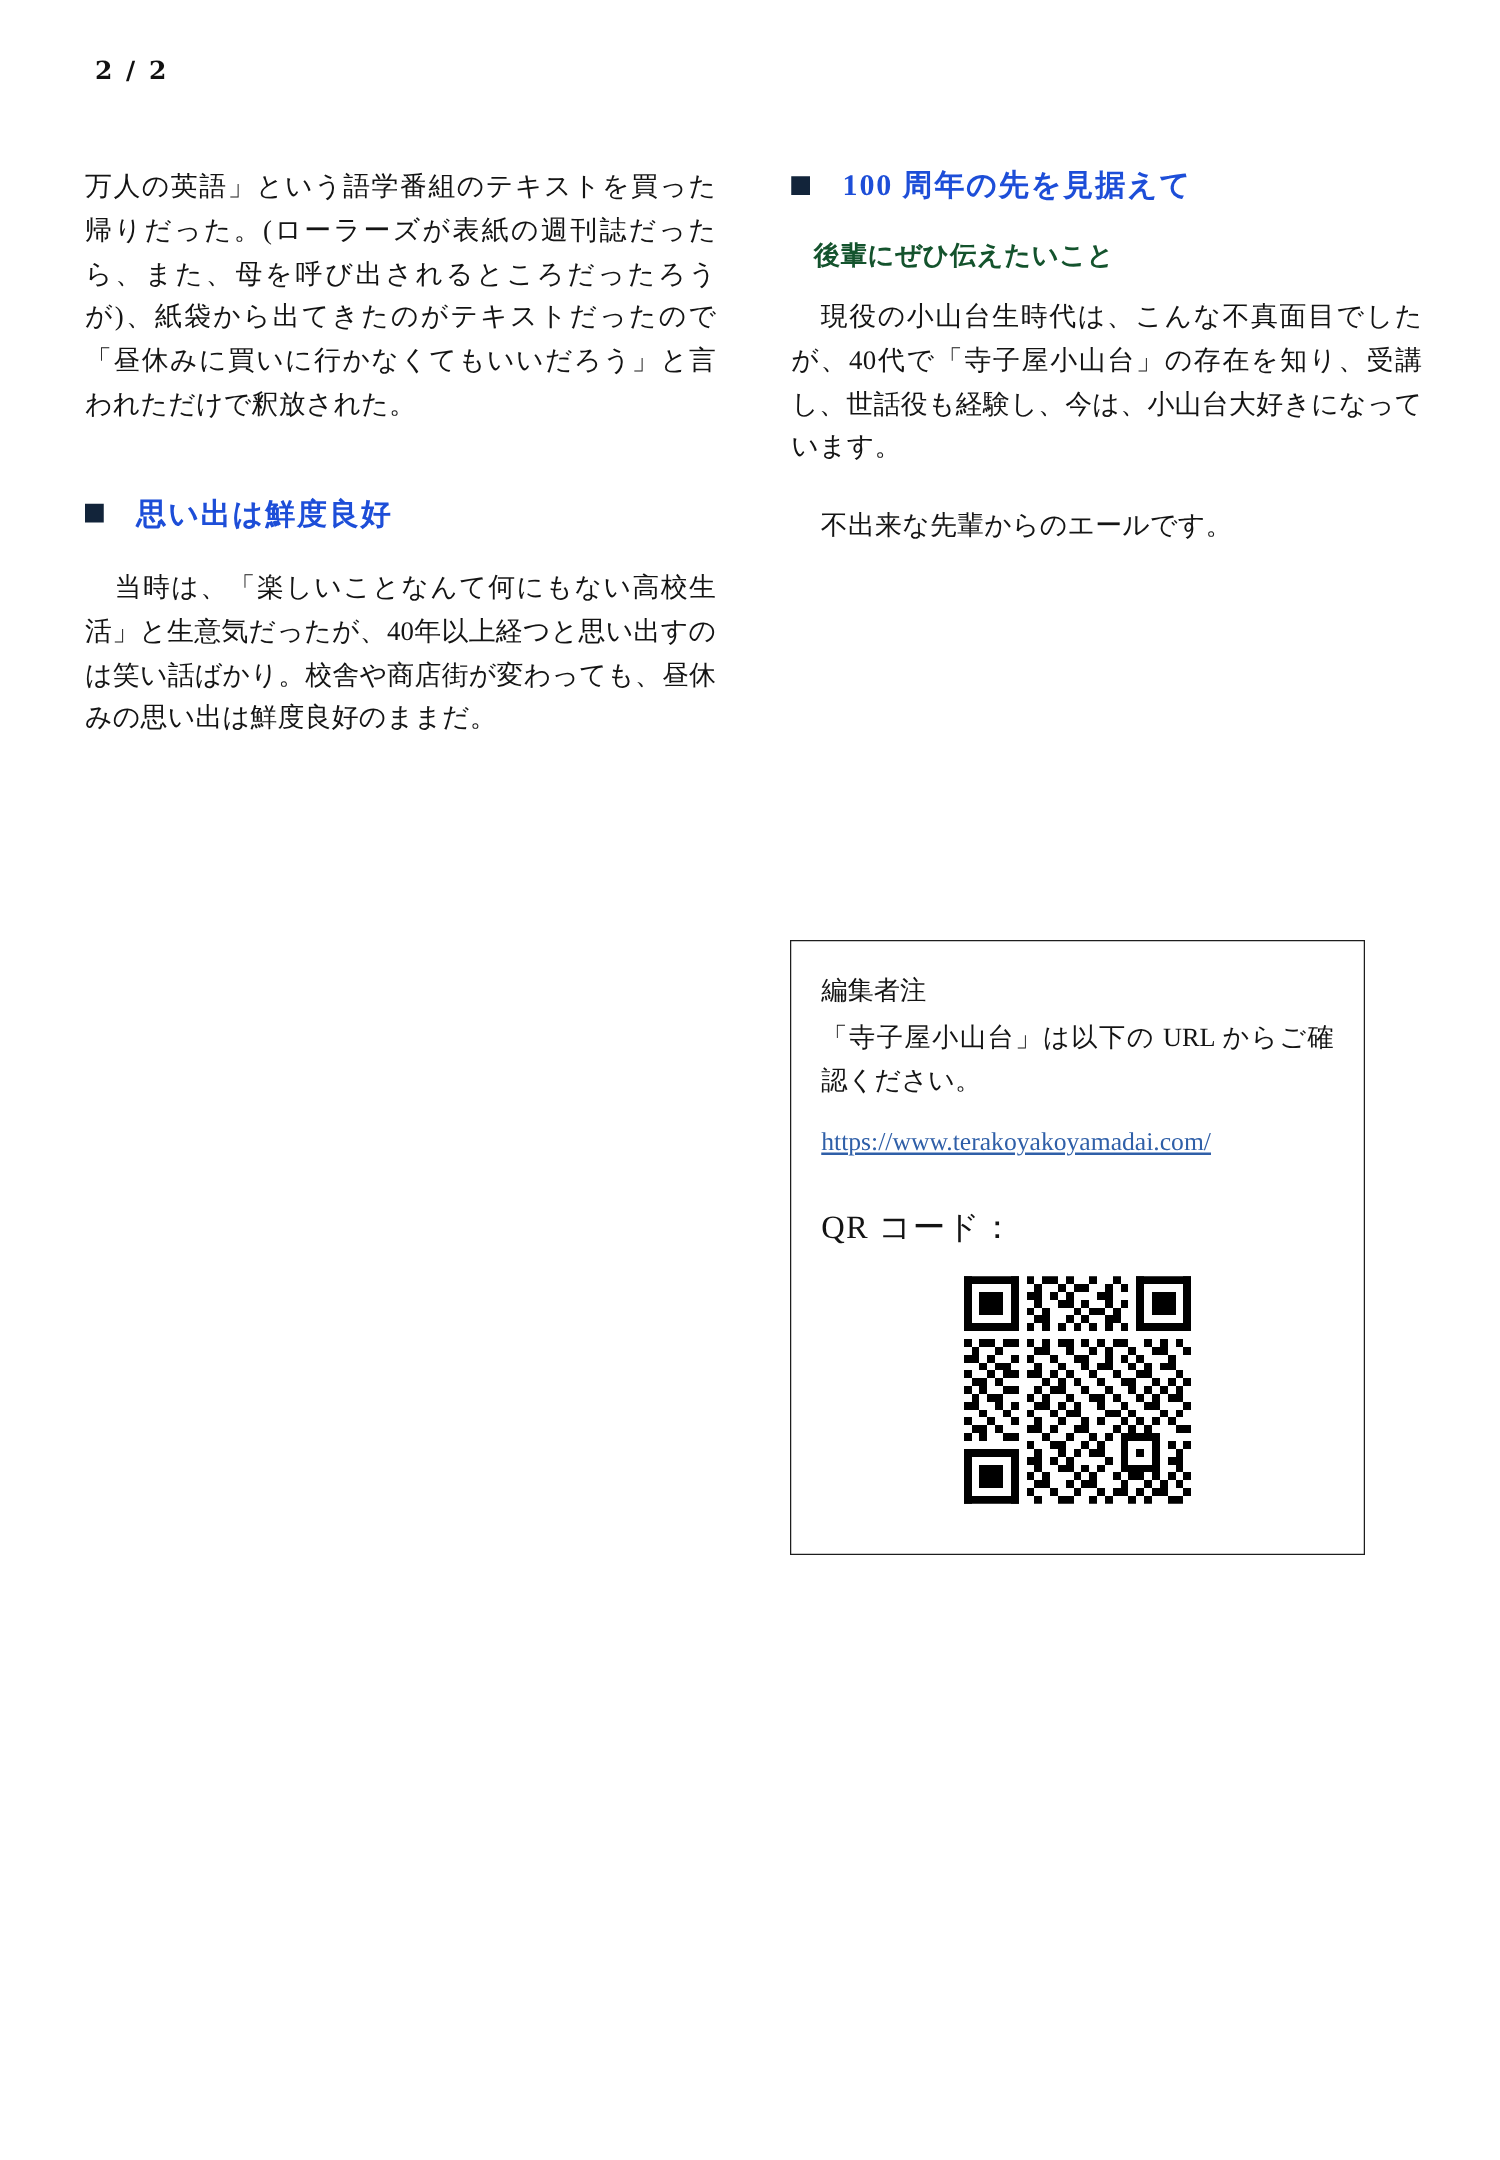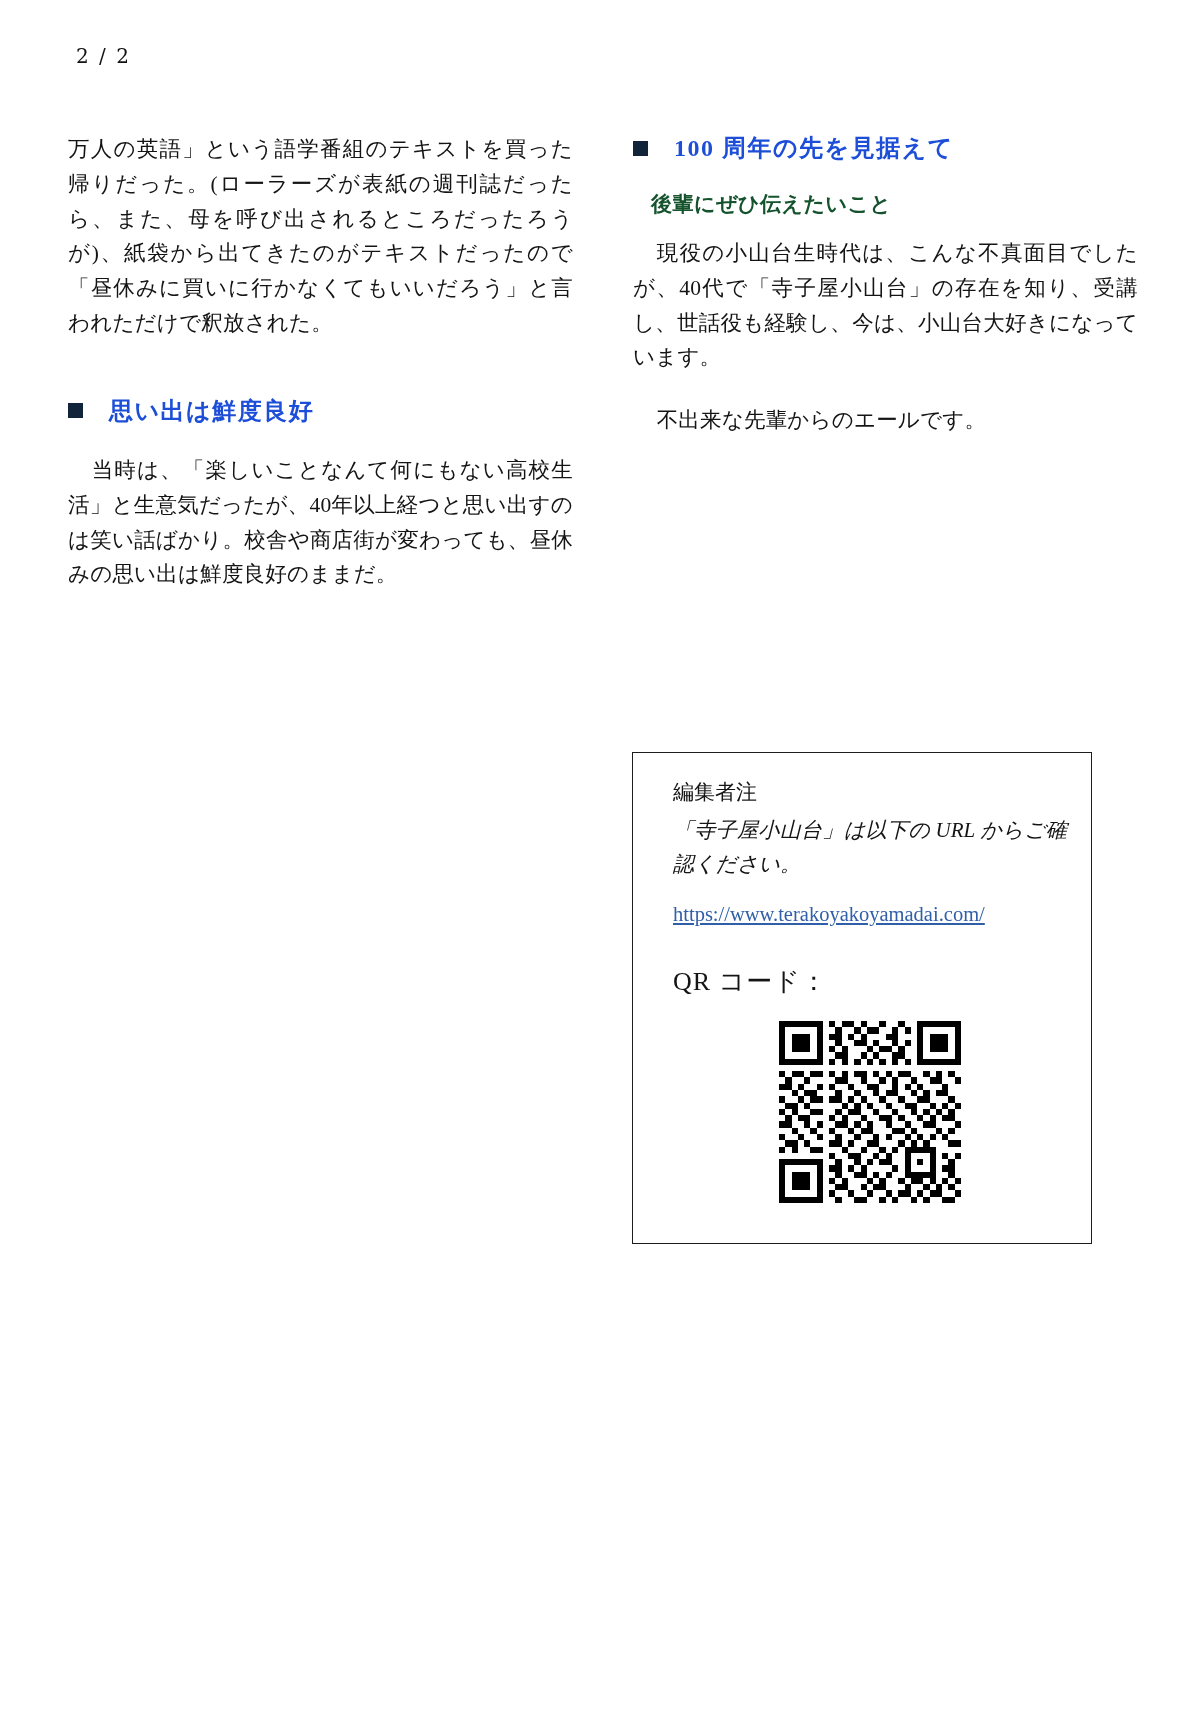--- a/index.html
+++ b/index.html
@@ -18,21 +18,21 @@
   .page {
     position: absolute;
     inset: 0;
   }
   .page-number {
     position: absolute;
     top: 44px;
     left: 76px;
     font-family: "DejaVu Serif", serif;
     font-size: 20px;
-    font-weight: 400;
+    font-weight: 700;
     letter-spacing: 2px;
     color: #111;
   }
   .columns {
     position: absolute;
     top: 132px;
     left: 68px;
     width: 1070px;
     display: flex;
     gap: 60px;
@@ -85,35 +85,34 @@
   .col-right .section-head { margin-top: 0; }
 
   .note-box {
     position: absolute;
     left: 632px;
     top: 752px;
     width: 460px;
     height: 492px;
     border: 1.6px solid #1d1d1d;
     box-sizing: border-box;
-    padding: 22px 24px 0 40px;
+    padding: 22px 24px 0 24px;
   }
   .note-line {
     font-size: 21px;
     line-height: 1.62;
     color: #141414;
     margin: 0;
   }
   .note-body {
     font-size: 21px;
     line-height: 1.62;
     color: #141414;
     margin: 4px 0 0 0;
     text-align: justify;
-    font-style: italic;
   }
   .note-url {
     display: inline-block;
     margin-top: 22px;
     font-size: 20.5px;
     color: #2f5fa8;
     text-decoration: underline;
     word-break: break-all;
   }
   .note-qr-label {

